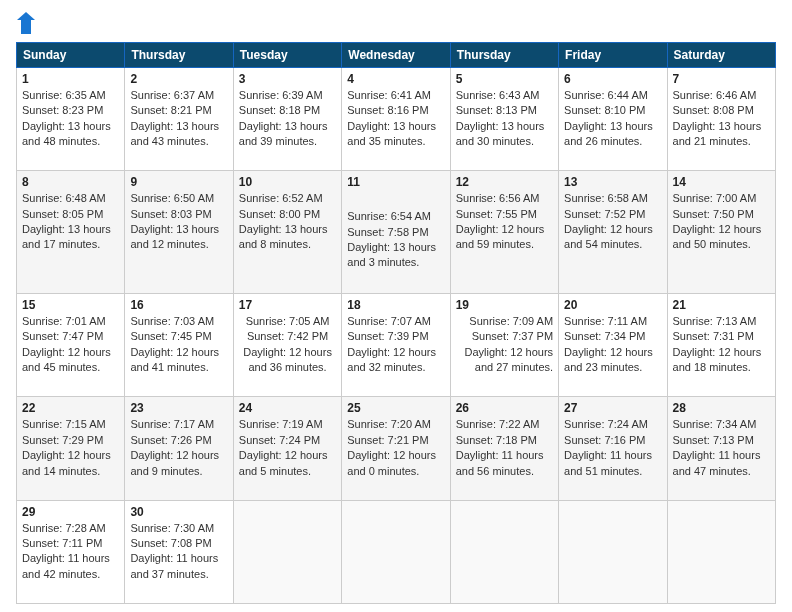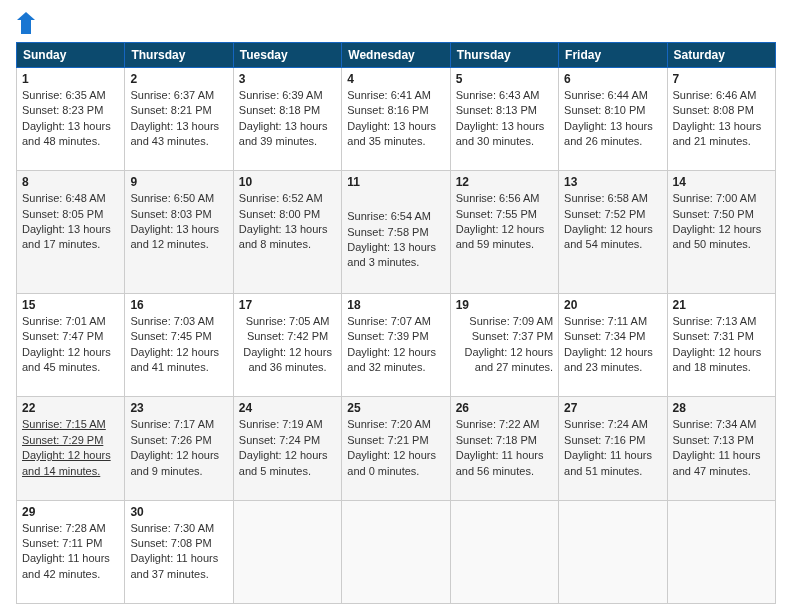--- a/index.html
+++ b/index.html
@@ -277,21 +277,21 @@
             <span class="day-num">21</span>
             <div class="day-info" style="white-space: pre-line;">Sunrise: 7:13 AM
 Sunset: 7:31 PM
 Daylight: 12 hours
 and 18 minutes.</div>
           </td>
         </tr>
         <tr>
           <td>
             <span class="day-num">22</span>
-            <div class="day-info" style="white-space: pre-line; text-decoration: underline;">Sunrise: 7:15 AM
+            <div class="day-info" style="white-space: pre-line;">Sunrise: 7:15 AM
 Sunset: 7:29 PM
 Daylight: 12 hours
 and 14 minutes.</div>
           </td>
           <td>
             <span class="day-num">23</span>
             <div class="day-info" style="white-space: pre-line;">Sunrise: 7:17 AM
 Sunset: 7:26 PM
 Daylight: 12 hours
 and 9 minutes.</div>

